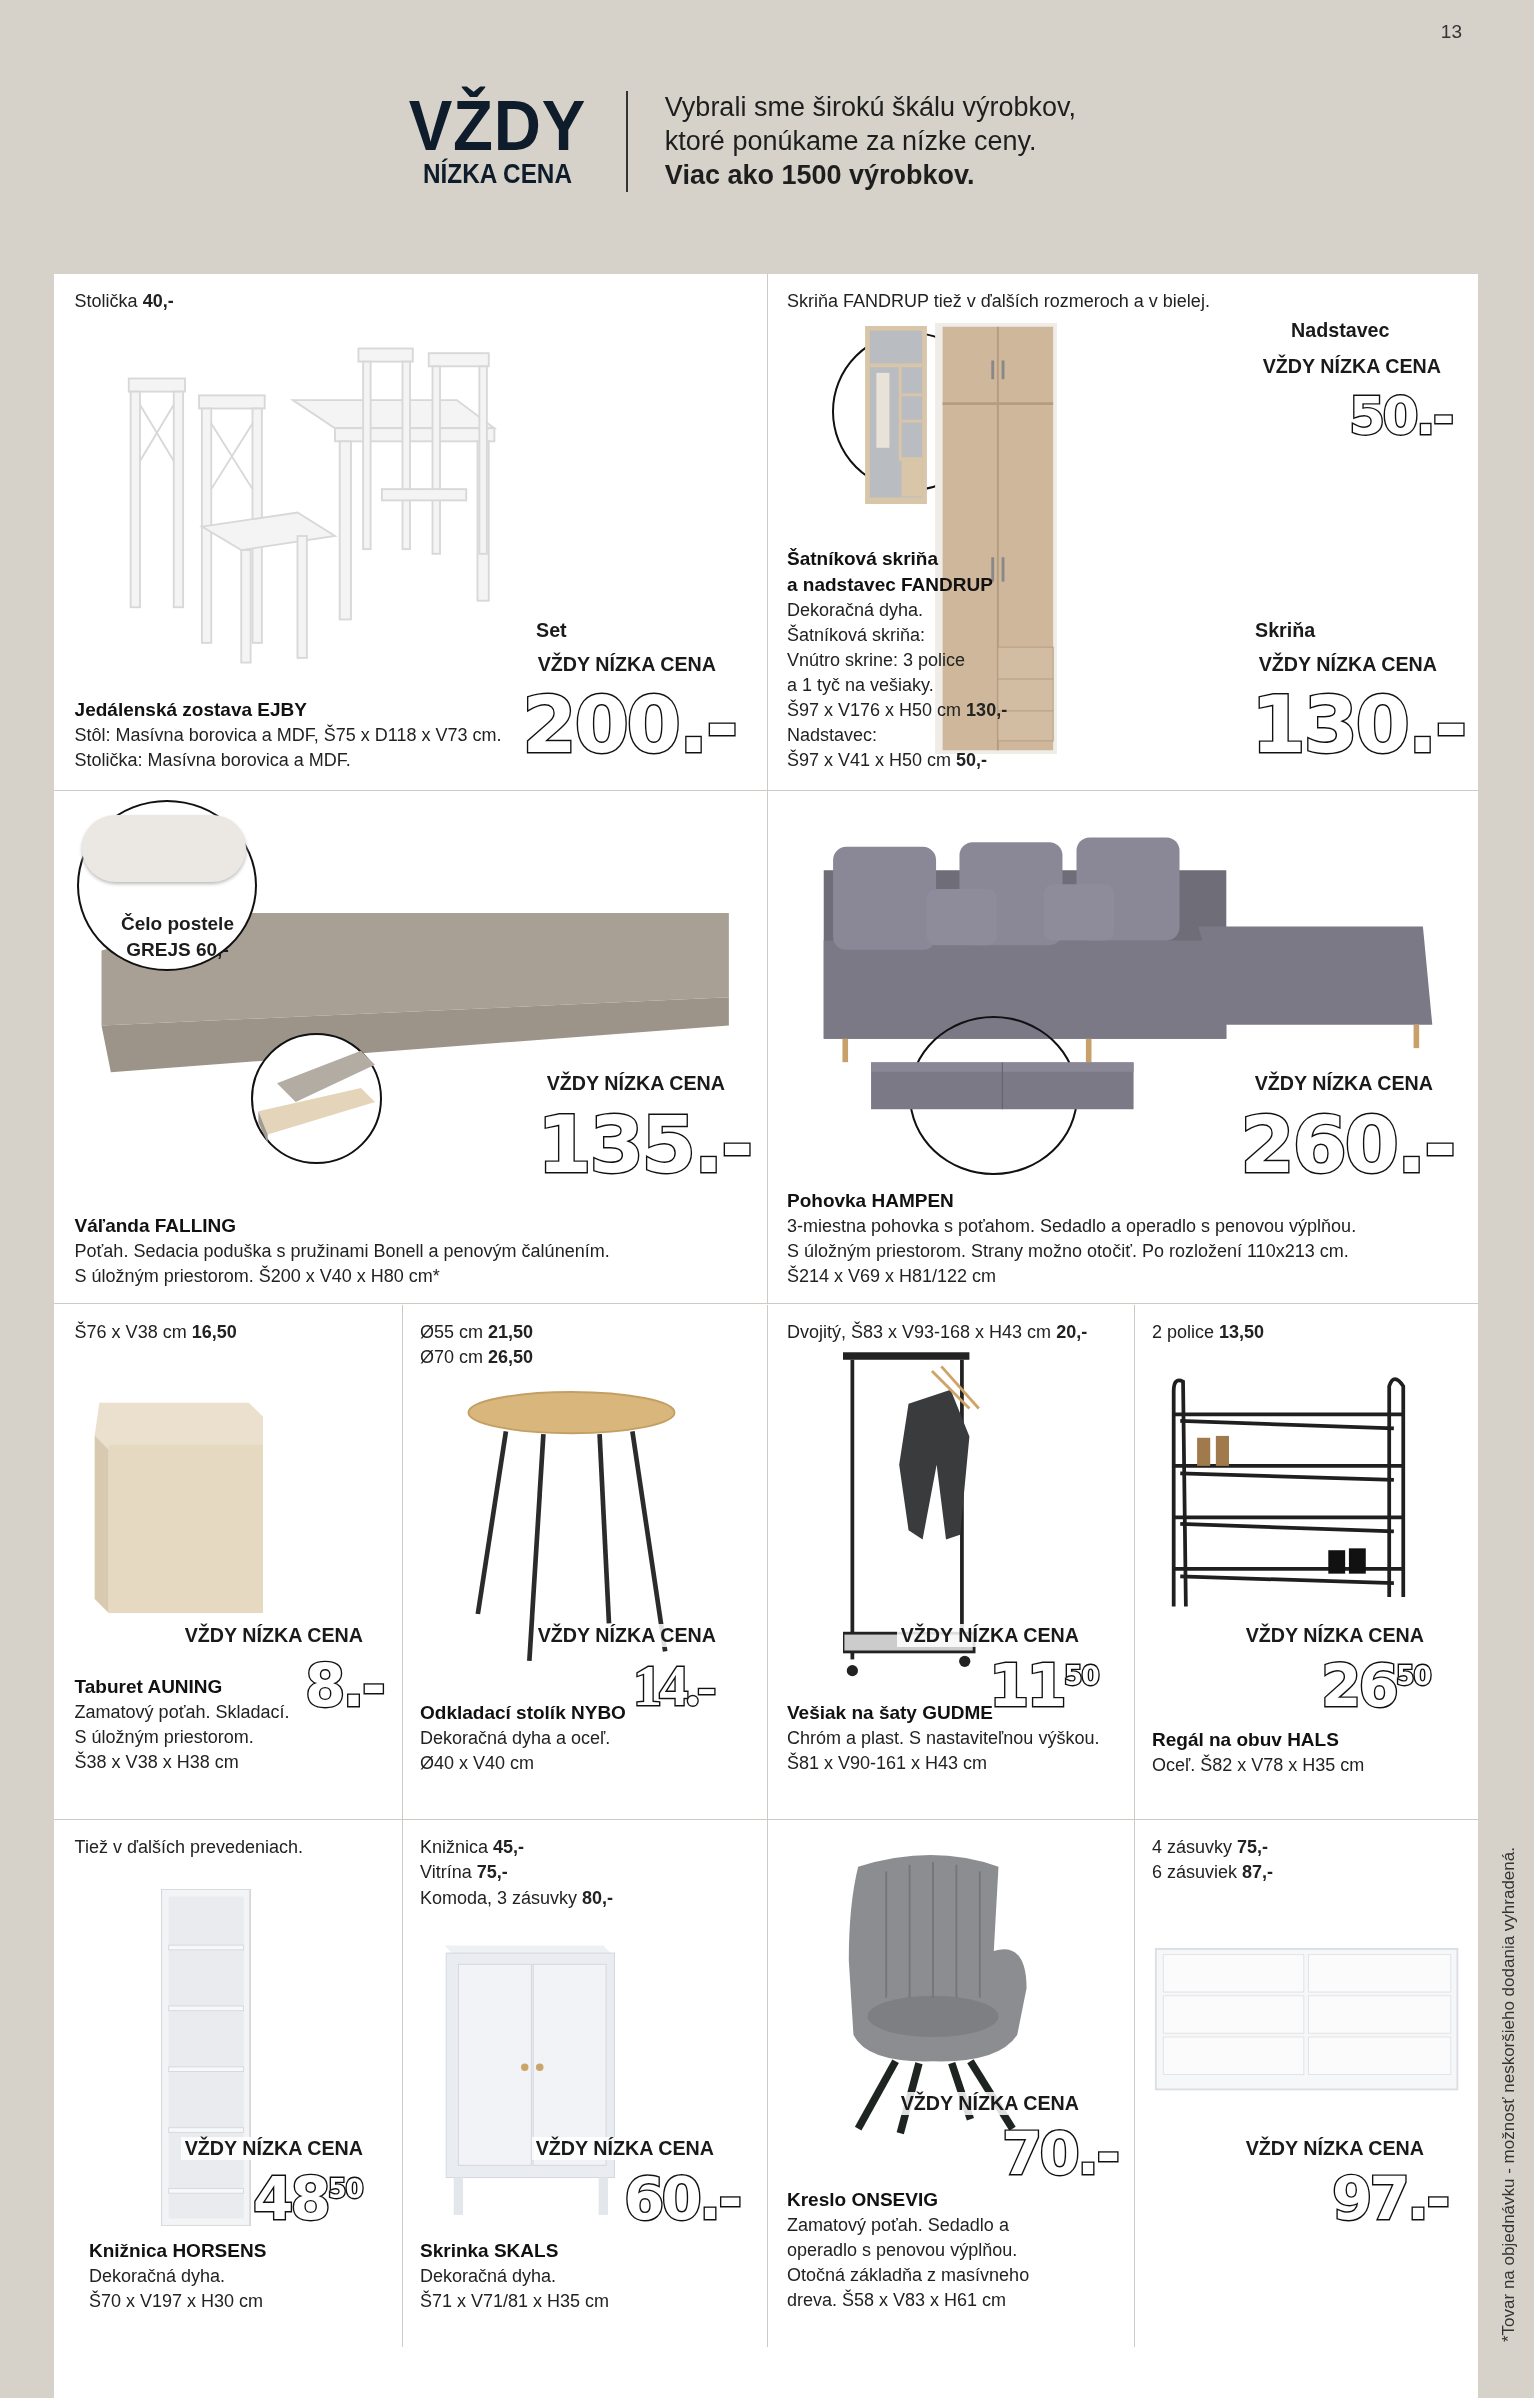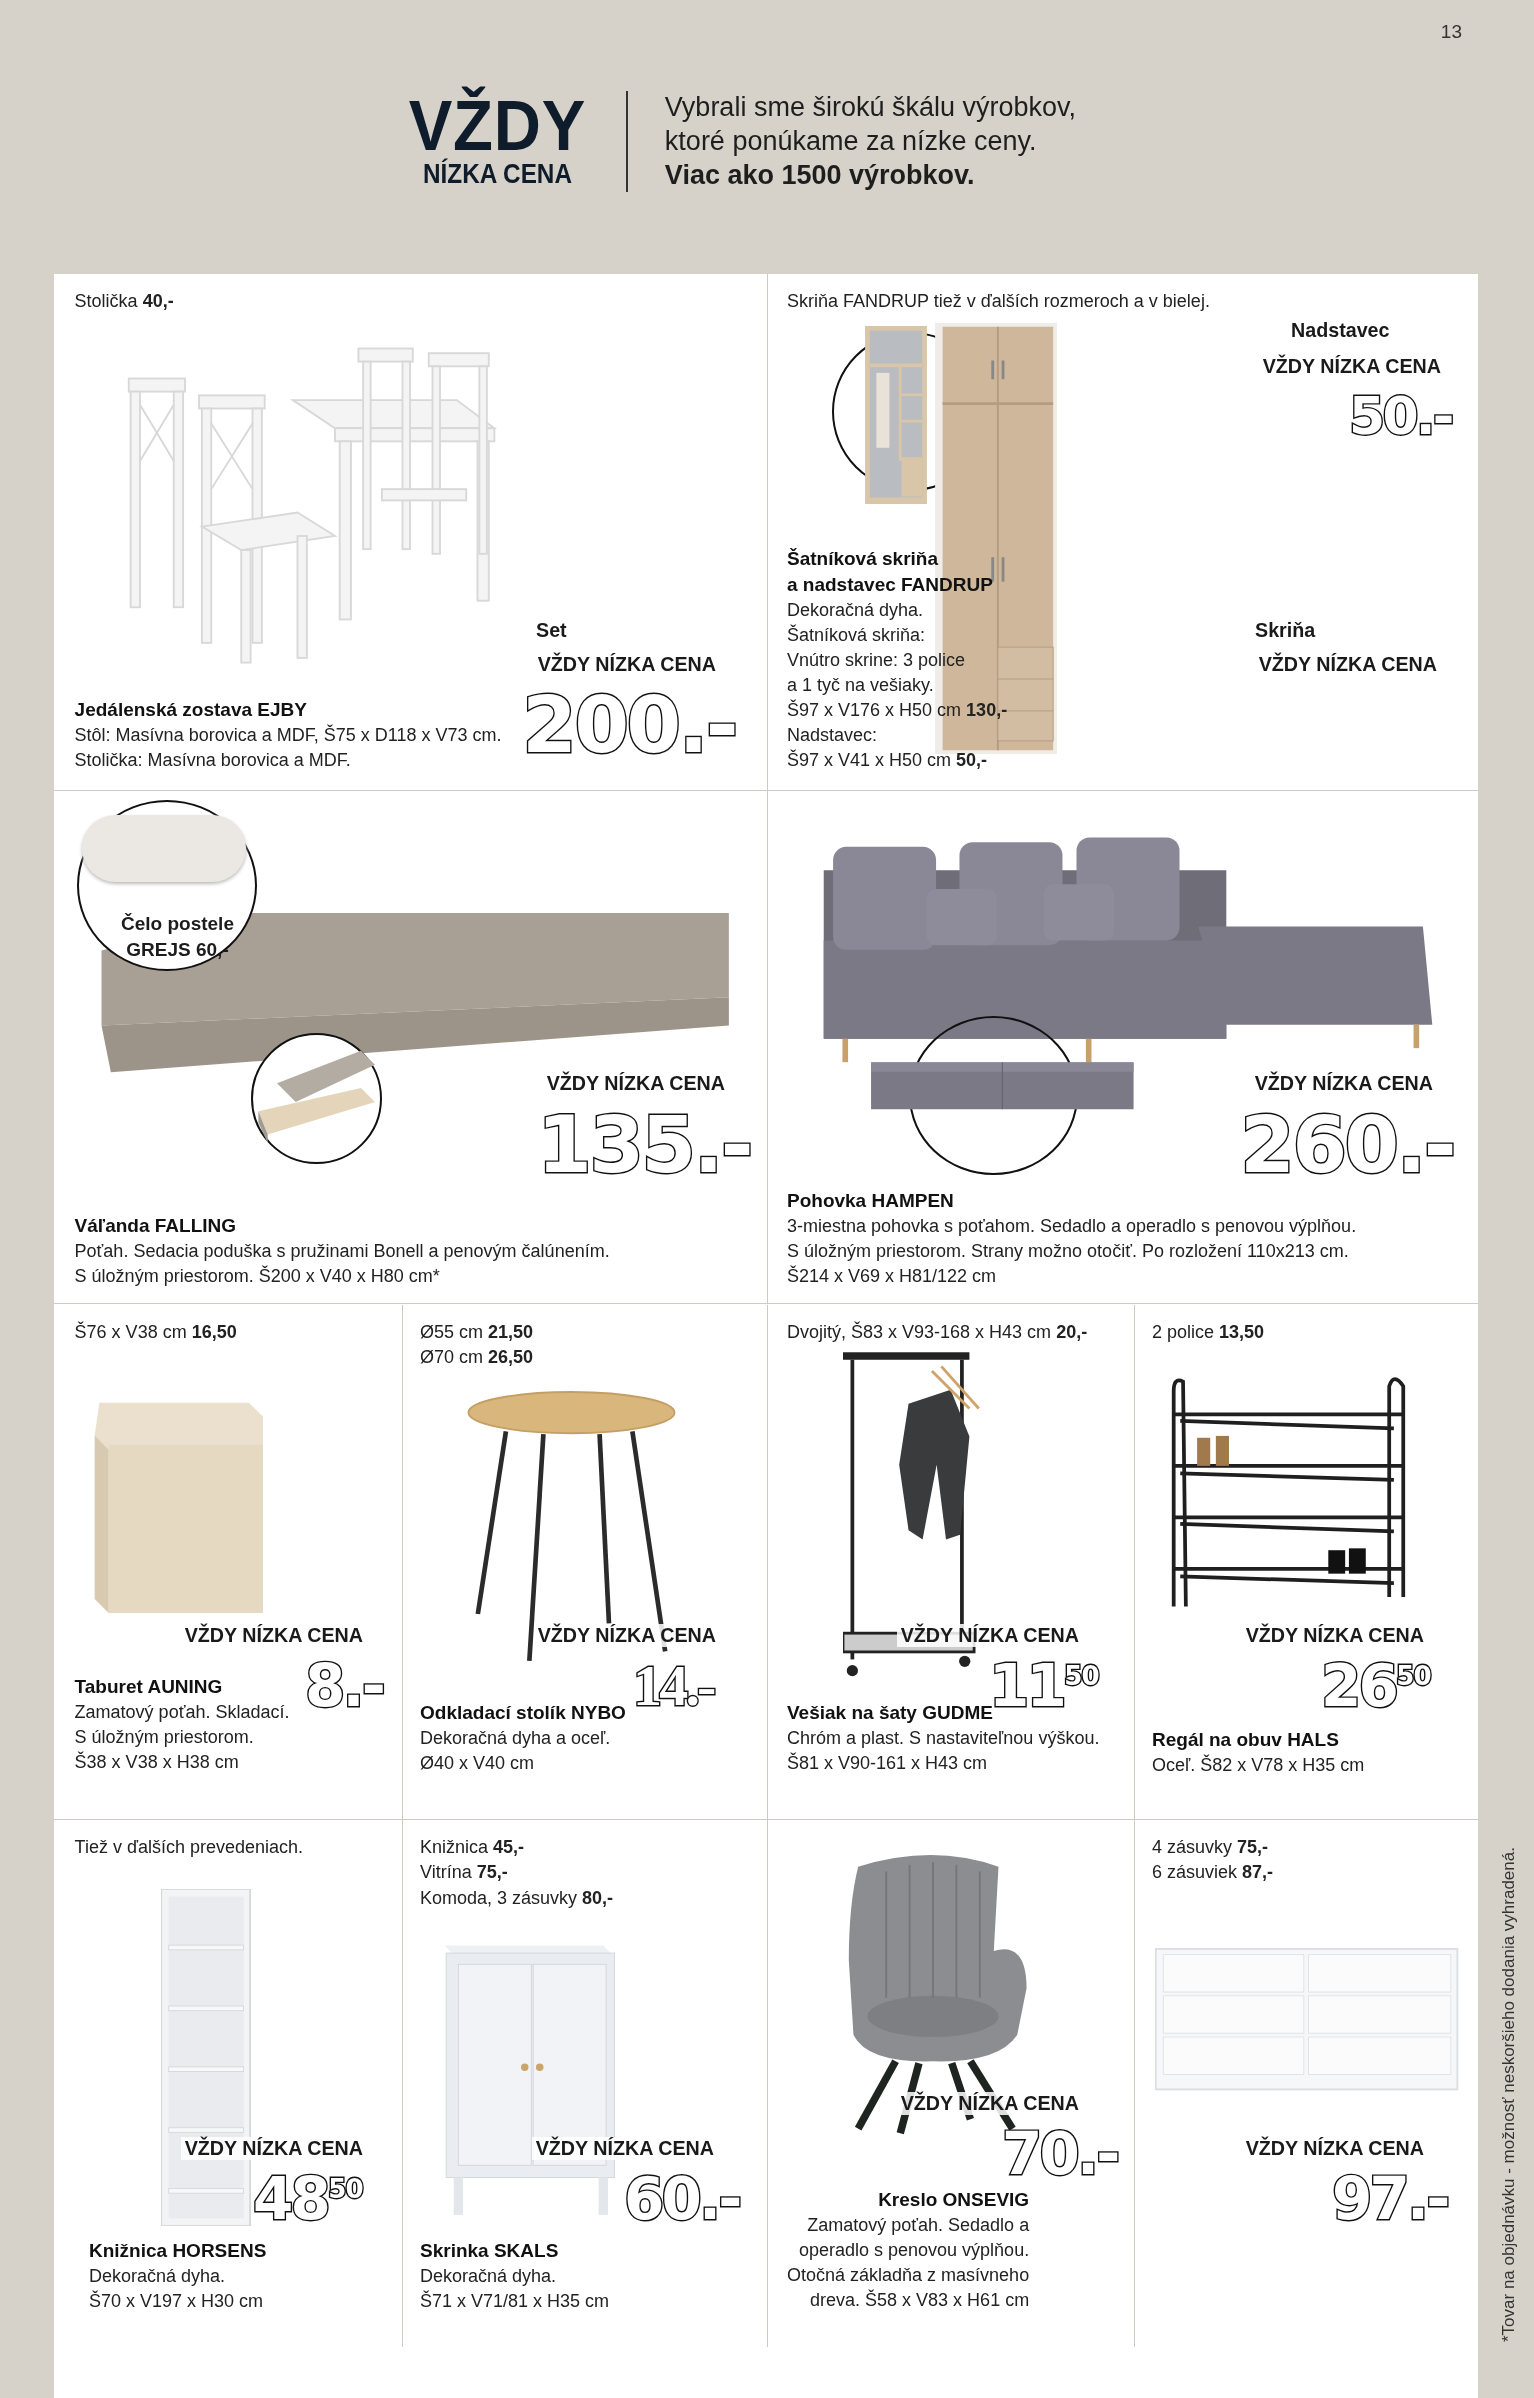--- a/index.html
+++ b/index.html
@@ -150,20 +150,21 @@
       <rect x="60" y="40" width="3" height="20" fill="#888"></rect>
         <rect x="71" y="40" width="3" height="20" fill="#888"></rect>
       <rect x="60" y="250" width="3" height="26" fill="#888"></rect>
         <rect x="71" y="250" width="3" height="26" fill="#888"></rect>
     </svg>
     <div class="label-bold" style="left:523px;top:45px;">Nadstavec</div>
     <div class="vnc" style="left:491px;top:81px;">VŽDY NÍZKA CENA</div>
     <div class="price" style="left:581px;top:116px;font-size:52px;">50.-</div>
     <div class="label-bold" style="left:487px;top:345px;">Skriňa</div>
     <div class="vnc" style="left:487px;top:379px;">VŽDY NÍZKA CENA</div>
+    <div class="price" style="left:483px;top:412px;font-size:79px;">130.-</div>
     <div class="abs" style="left:19px;top:272px;">
       <div class="title">Šatníková skriňa</div>
       <div class="title">a nadstavec FANDRUP</div>
       <div class="txt">Dekoračná dyha.</div>
       <div class="txt">Šatníková skriňa:</div>
       <div class="txt">Vnútro skrine: 3 police</div>
       <div class="txt">a 1 tyč na vešiaky.</div>
       <div class="txt"><span>Š97 x V176 x H50 cm</span> <span class="b">130,-</span></div>
       <div class="txt">Nadstavec:</div>
       <div class="txt"><span>Š97 x V41 x H50 cm</span> <span class="b">50,-</span></div>
@@ -369,21 +370,21 @@
           <line x1="135" y1="18" x2="135" y2="160"></line>
           <line x1="160" y1="25" x2="160" y2="160"></line>
         </g>
       <line x1="70" y1="228" x2="30" y2="300" stroke="#1e2420" stroke-width="8"></line>
       <line x1="95" y1="230" x2="75" y2="305" stroke="#1e2420" stroke-width="8"></line>
       <line x1="130" y1="230" x2="150" y2="290" stroke="#1e2420" stroke-width="8"></line>
       <line x1="150" y1="228" x2="195" y2="300" stroke="#1e2420" stroke-width="8"></line>
     </svg>
     <div class="vnc" style="left:129px;top:272px;">VŽDY NÍZKA CENA</div>
     <div class="price" style="left:234px;top:305px;font-size:58px;">70.-</div>
-    <div class="abs" style="left:19px;top:367px;text-align:right;">
+    <div class="abs" style="left:19px;top:367px;">
       <div class="title">Kreslo ONSEVIG</div>
       <div class="txt">Zamatový poťah. Sedadlo a</div>
       <div class="txt">operadlo s penovou výplňou.</div>
       <div class="txt">Otočná základňa z masívneho</div>
       <div class="txt">dreva. Š58 x V83 x H61 cm</div>
     </div>
   </div>
 
   <div class="cell" style="left:1081px;top:1546px;width:343px;height:527px;border-right:none;border-bottom:none;">
     <div class="txt abs" style="left:17px;top:15px;"><span>4 zásuvky</span> <span class="b">75,-</span></div>

